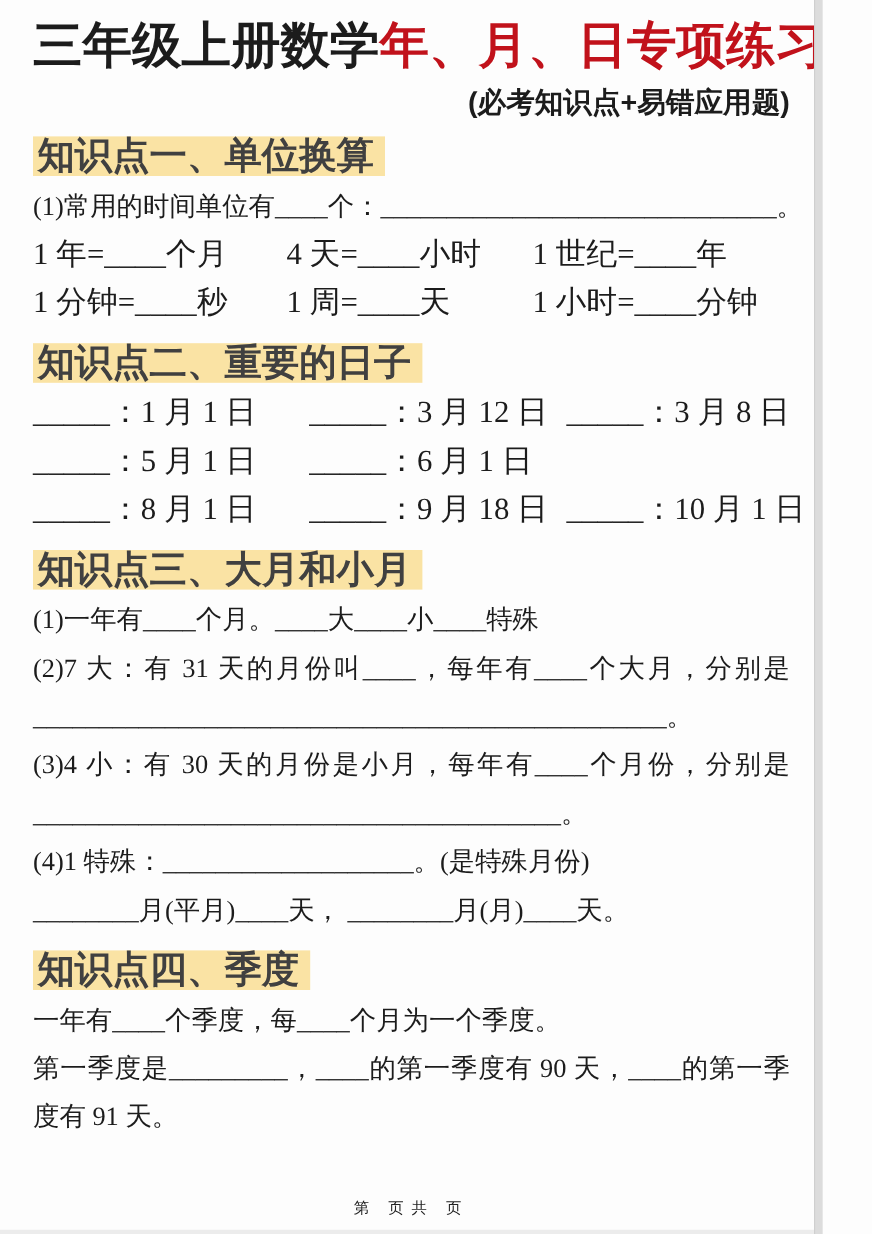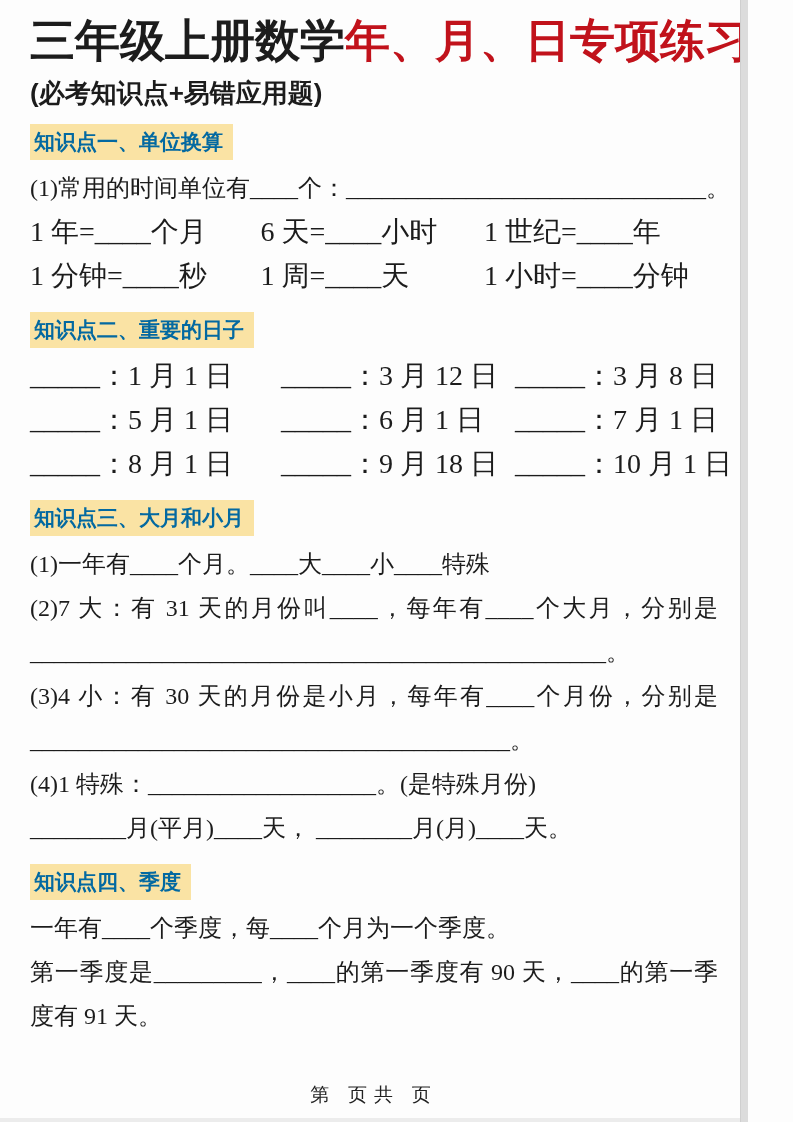--- a/index.html
+++ b/index.html
@@ -22,39 +22,39 @@
     font-family: "Liberation Sans", "DejaVu Sans", sans-serif;
     font-weight: 900;
     font-size: 45px;
     line-height: 58px;
     margin-top: 4px;
     letter-spacing: 0px;
     white-space: nowrap;
   }
   .title .red { color: var(--accent-red, #C1121B); }
   .subtitle {
-    text-align: left;
+    text-align: right;
     font-family: "Liberation Sans", "DejaVu Sans", sans-serif;
     font-weight: 700;
     font-size: 26px;
     line-height: 34px;
     margin-top: 6px;
   }
   .section-heading {
     margin: 14px 0 6px 0;
   }
   .section-heading span {
     display: inline-block;
     background: var(--highlight-yellow, #FAE3A4);
     font-family: "Liberation Sans", "DejaVu Sans", sans-serif;
     font-weight: 800;
-    font-size: 21px;
+    font-size: 34px;
     line-height: 36px;
     padding: 0 10px 0 4px;
-    color: #0369a1;
+    color: #404040;
   }
   .line {
     font-size: 24px;
     height: 44px;
     line-height: 44px;
     white-space: nowrap;
   }
   .spread {
     white-space: normal;
     text-align: justify;
@@ -68,21 +68,21 @@
     white-space: nowrap;
   }
   .units { grid-template-columns: 33.5% 32.5% 34%; }
   .dates { grid-template-columns: 36.5% 34% 29.5%; }
   .footer {
     position: absolute;
     left: 0;
     bottom: 14px;
     width: 100%;
     text-align: center;
-    font-size: 19px;
+    font-size: 14px;
     letter-spacing: 7px;
     color: #222;
   }
   .edge-right {
     position: absolute;
     top: 0; right: 0; bottom: 0;
     width: 8px;
     background: #dcdcdc;
     border-left: 1px solid #cfcfcf;
   }
@@ -103,41 +103,40 @@
   </div>
 
   <div class="subtitle">(必考知识点+易错应用题)</div>
 
   <div class="section-heading">
     <span>知识点一、单位换算</span>
   </div>
   <div class="line">(1)常用的时间单位有____个：______________________________。</div>
   <div class="row3 units">
     <span>1 年=____个月</span>
-    <span>6 天=____小时</span>
+    <span>4 天=____小时</span>
     <span>1 世纪=____年</span>
   </div>
   <div class="row3 units">
     <span>1 分钟=____秒</span>
     <span>1 周=____天</span>
     <span>1 小时=____分钟</span>
   </div>
 
   <div class="section-heading">
     <span>知识点二、重要的日子</span>
   </div>
   <div class="row3 dates">
     <span>_____：1 月 1 日</span>
     <span>_____：3 月 12 日</span>
     <span>_____：3 月 8 日</span>
   </div>
   <div class="row3 dates">
     <span>_____：5 月 1 日</span>
     <span>_____：6 月 1 日</span>
-    <span>_____：7 月 1 日</span>
   </div>
   <div class="row3 dates">
     <span>_____：8 月 1 日</span>
     <span>_____：9 月 18 日</span>
     <span>_____：10 月 1 日</span>
   </div>
 
   <div class="section-heading">
     <span>知识点三、大月和小月</span>
   </div>

